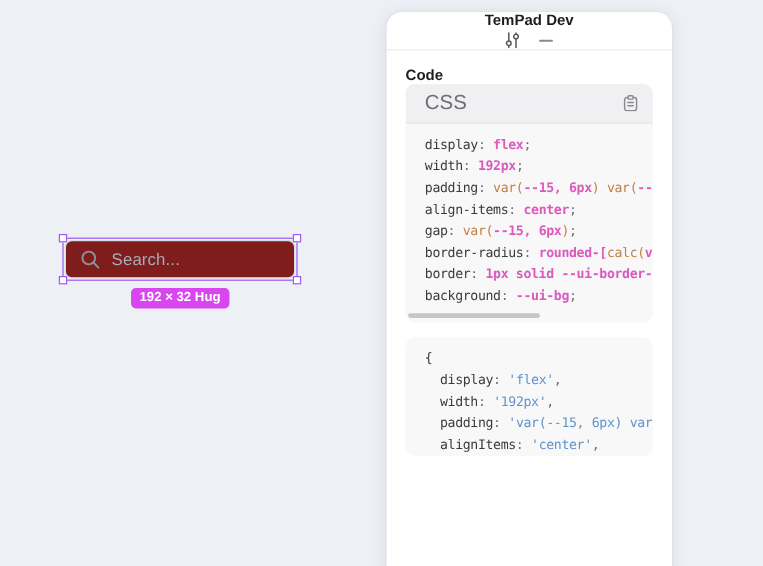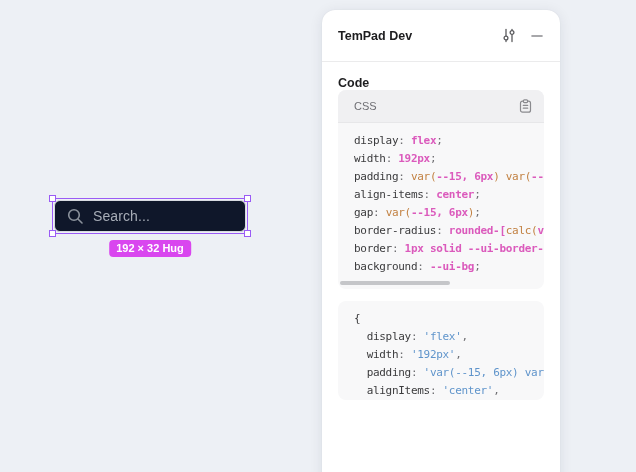--- a/index.html
+++ b/index.html
@@ -7,21 +7,21 @@
   body {
     font-family:"Liberation Sans","DejaVu Sans",sans-serif;
     background:#edf0f5;
     position:relative;
   }
 
   
   .component-wrap { position:absolute; left:54px; top:200px; width:192px; height:32px; }
   .search-box {
     position:absolute; inset:0;
-    background:#0f172a;
+    background:#7f1d1d;
     border:1px solid #d8dbe1;
     border-radius:6px;
     display:flex; align-items:center;
     padding:0 12px; gap:9px;
   }
   .search-box svg { flex:0 0 auto; }
   .placeholder { color:#a6acb6; font-size:14px; letter-spacing:.1px; }
   .sel-outline { position:absolute; inset:-2px; border:1.5px solid #9a5bf5; pointer-events:none; }
   .handle {
     position:absolute; width:7px; height:7px; background:#ffffff;
@@ -39,40 +39,40 @@
   .panel {
     position:absolute; left:322px; top:10px; width:238px; height:480px;
     background:#ffffff; border-radius:13px;
     box-shadow:0 2px 14px rgba(20,30,50,.09), 0 0 1px rgba(20,30,50,.12);
     overflow:hidden;
   }
   .panel-row {
     display:flex; align-items:center; justify-content:space-between;
     padding:0 16px; border-bottom:1px solid #ebebec;
   }
-  .panel-header { height:52px; }
+  .panel-header { height:32px;flex-direction:column; }
   .panel-sub { height:40px; }
   .panel-title, .component-name { font-size:12.5px; font-weight:bold; color:#1d1d1f; }
   .hdr-icons { display:flex; align-items:center; gap:14px; }
   .icon-btn {
     background:none; border:none; padding:0; cursor:pointer;
     display:flex; align-items:center; justify-content:center; color:#5b5b5e;
   }
 
   .panel-section { padding:14px 16px 0; }
   .section-title { font-size:12.5px; font-weight:bold; color:#1d1d1f; }
 
   .code-block { border-radius:8px; overflow:hidden; background:#f8f8f9; position:relative; }
   .code-block + .code-block { margin-top:12px; }
   .code-header {
     height:33px; background:#f0f0f2; border-bottom:1px solid #e7e7e9;
     display:flex; align-items:center; justify-content:space-between;
     padding:0 12px 0 16px;
   }
-  .code-label { font-size:11px; color:#6e6e73; }
+  .code-label { font-size:17px; color:#6e6e73; }
   .code-body {
     font-family:"DejaVu Sans Mono","Liberation Mono",monospace;
     font-size:11px; line-height:18px; letter-spacing:-0.3px;
     padding:9px 0 13px 16px;
     white-space:pre; overflow:hidden;
   }
   .js-body { height:99px; }
   .tok-p  { color:#3b3b3d;text-align:right; }
   .tok-pu { color:#6f6f73; }
   .tok-v  { color:#db5abc;font-weight:bold; }

